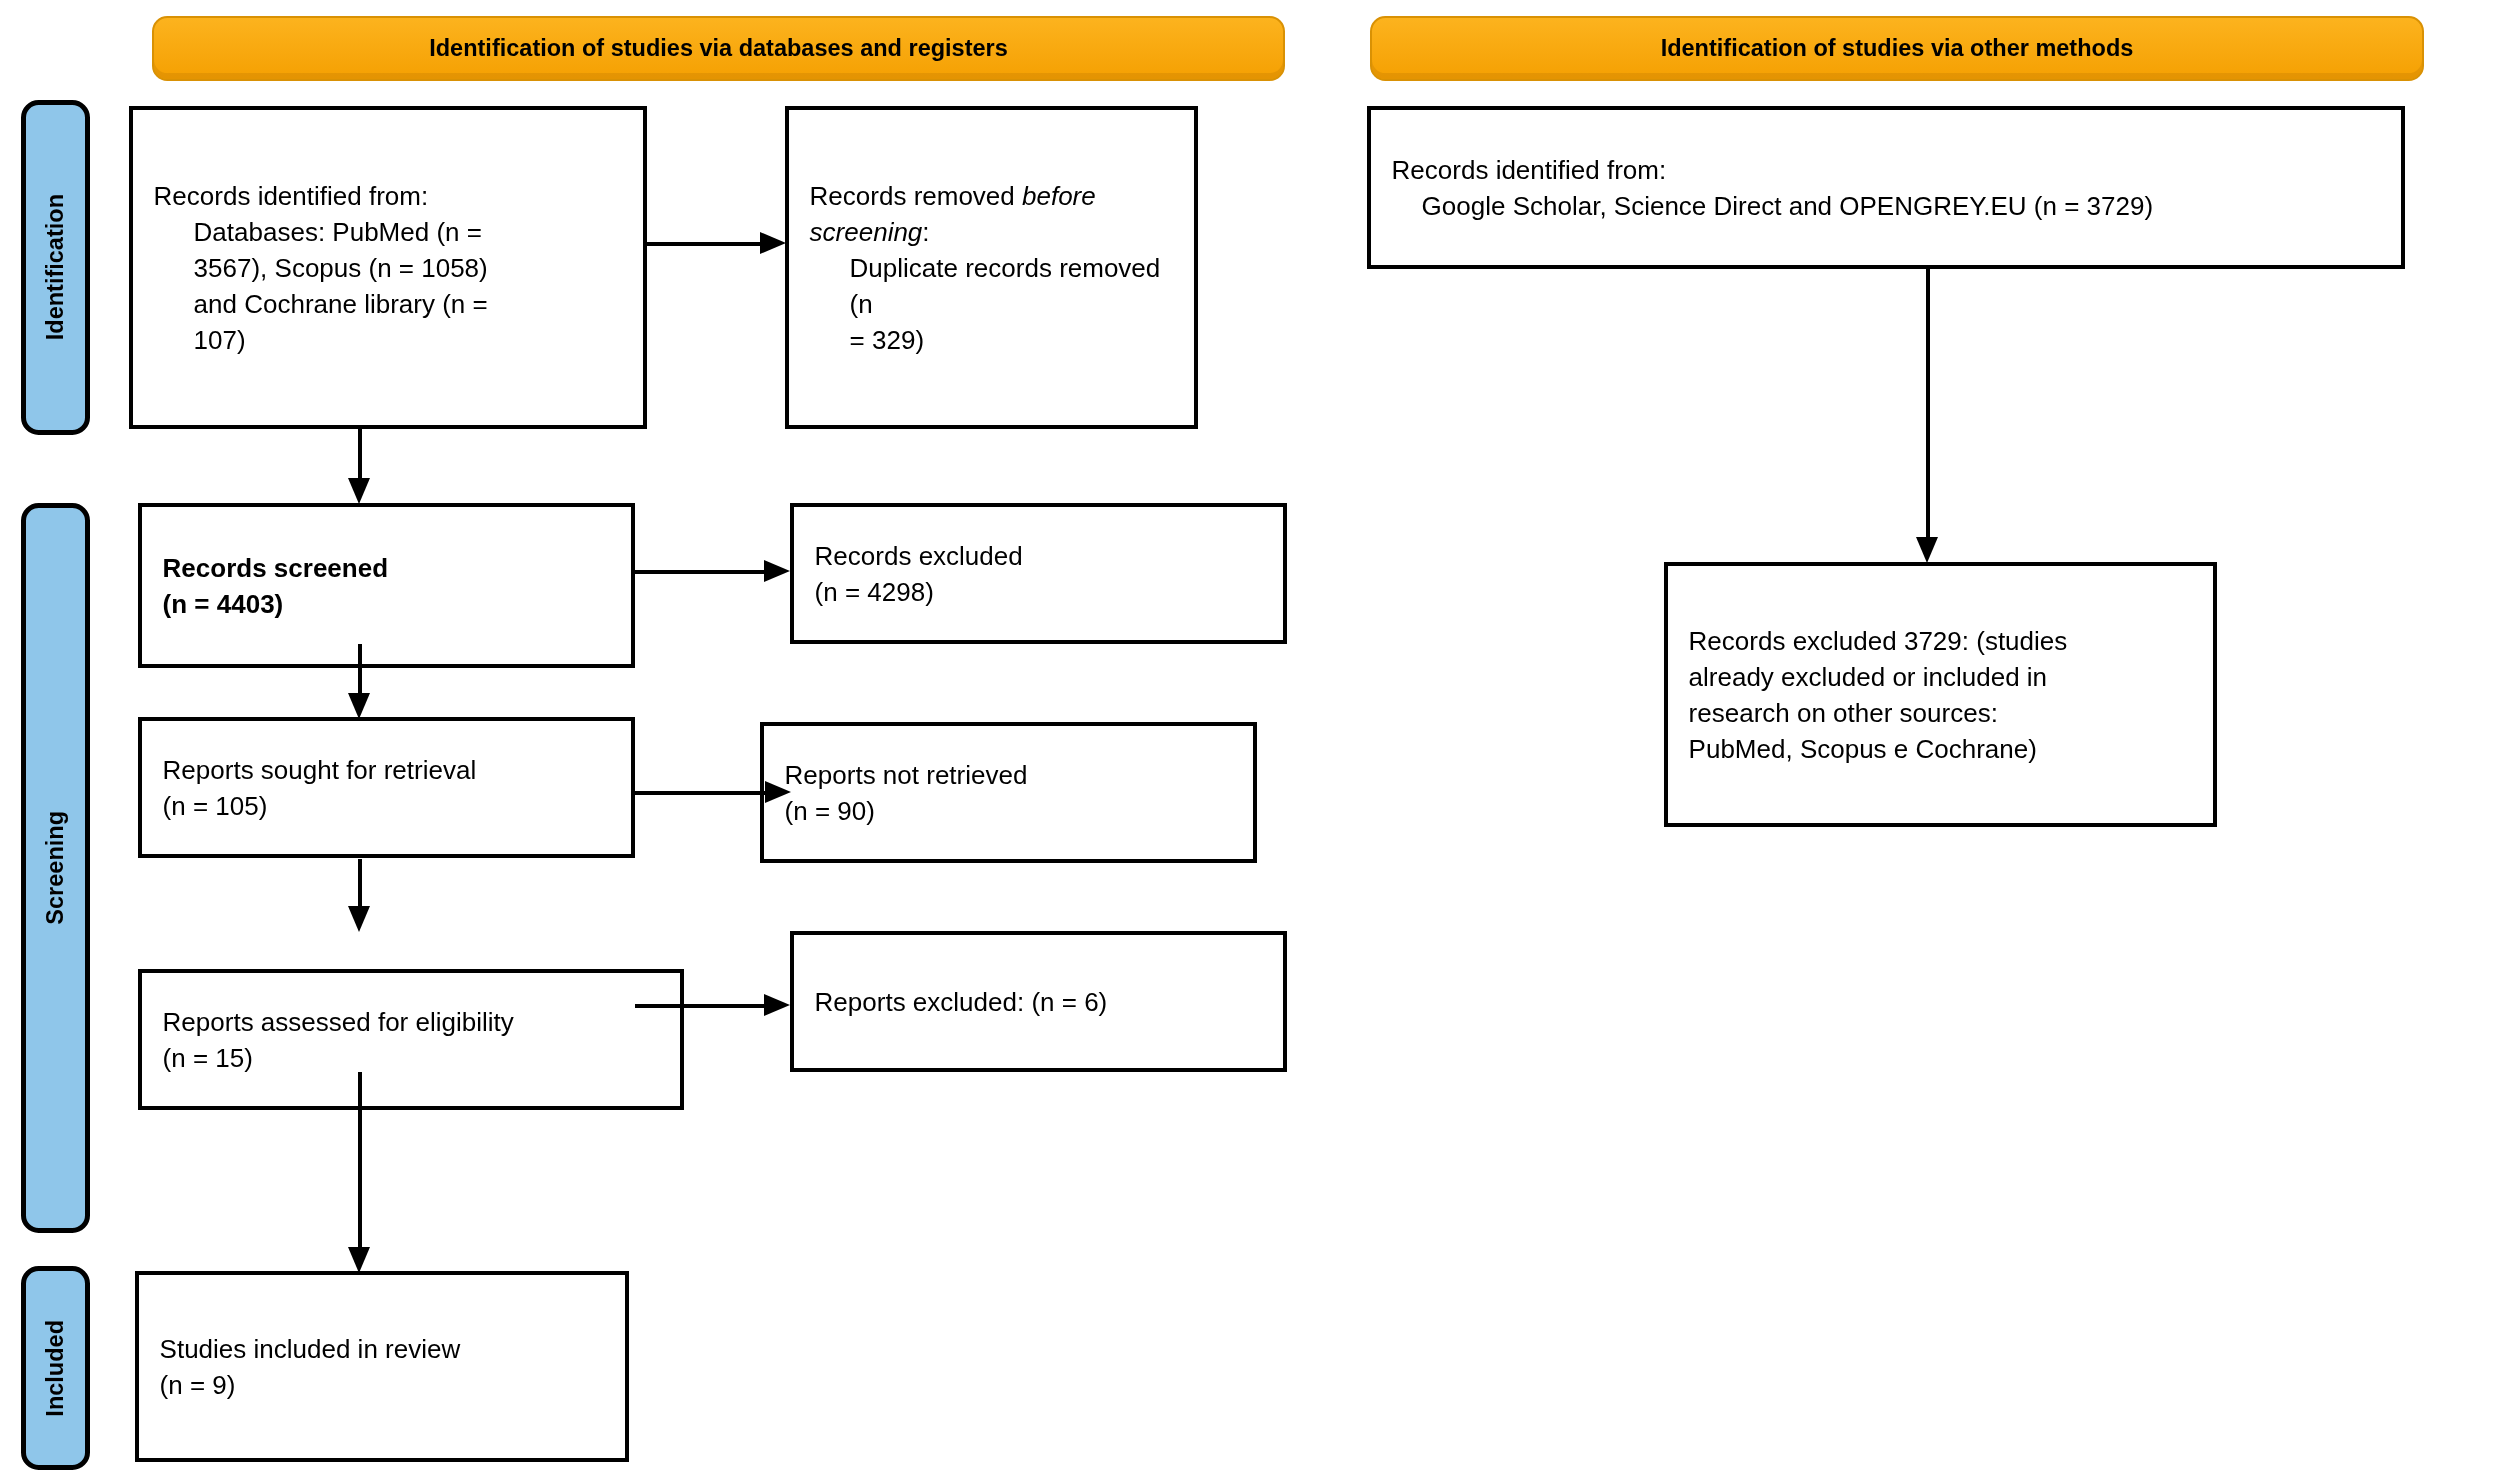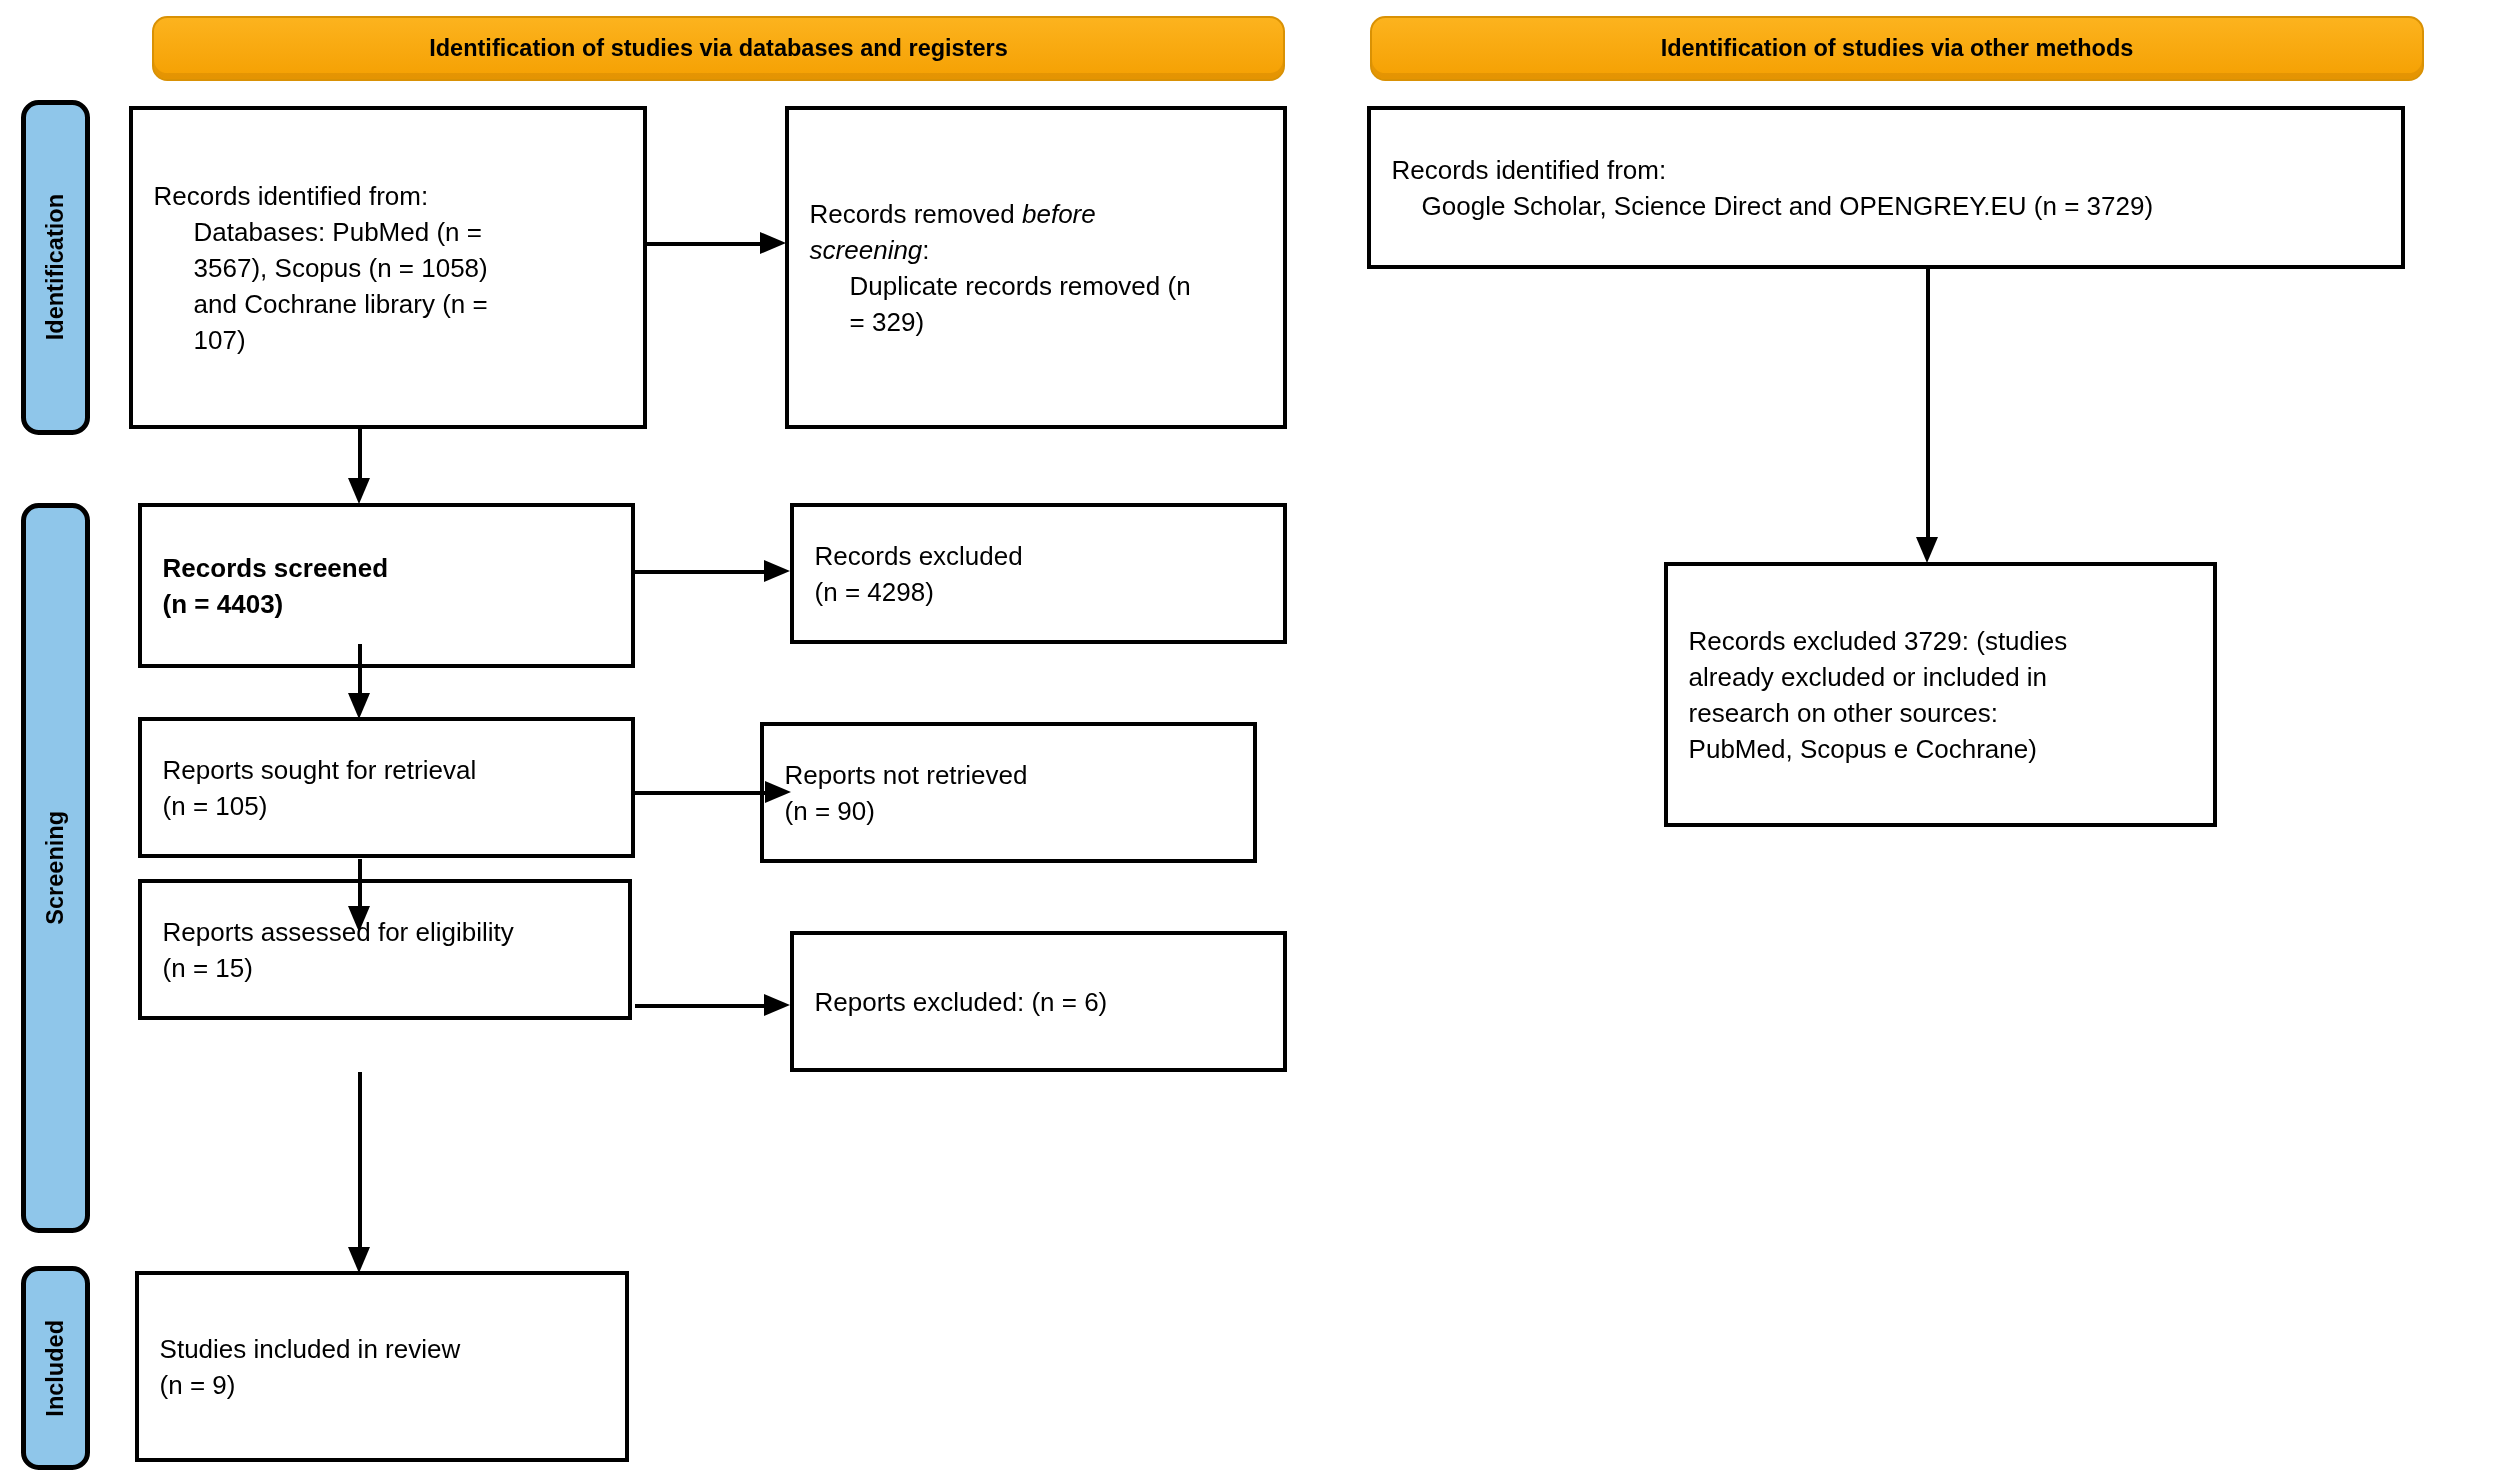--- a/index.html
+++ b/index.html
@@ -68,21 +68,21 @@
       <span data-bind="stages.included">Included</span>
     </div>
 
   <div class="box" style="left:129px;top:106px;width:518px;height:323px;">
       <div><span data-bind="boxes.db_identified.line1">Records identified from:</span><div class="indent" data-bind="boxes.db_identified.detail">Databases: PubMed (n =
 3567), Scopus (n = 1058)
 and Cochrane library (n =
 107)</div></div>
     </div>
 
-  <div class="box" style="left:785px;top:106px;width:502px;height:323px;">
+  <div class="box" style="left:785px;top:106px;width:413px;height:323px;">
       <div><span data-bind="boxes.removed_before.pre">Records removed </span><i data-bind="boxes.removed_before.italic">before
 screening</i><span data-bind="boxes.removed_before.post">:</span><div class="indent" data-bind="boxes.removed_before.detail">Duplicate records removed (n
 = 329)</div></div>
     </div>
 
   <div class="box" style="left:138px;top:503px;width:497px;height:165px;font-weight:bold;">
       <div data-bind="boxes.screened">Records screened
 (n = 4403)</div>
     </div>
 
@@ -94,21 +94,21 @@
   <div class="box" style="left:138px;top:717px;width:497px;height:141px;">
       <div data-bind="boxes.sought">Reports sought for retrieval
 (n = 105)</div>
     </div>
 
   <div class="box" style="left:760px;top:722px;width:497px;height:141px;">
       <div data-bind="boxes.not_retrieved">Reports not retrieved
 (n = 90)</div>
     </div>
 
-  <div class="box" style="left:138px;top:879px;width:494px;height:141px;">
+  <div class="box" style="left:138px;top:969px;width:546px;height:141px;">
       <div data-bind="boxes.assessed">Reports assessed for eligibility
 (n = 15)</div>
     </div>
 
   <div class="box" style="left:790px;top:931px;width:497px;height:141px;align-items:center;">
       <div data-bind="boxes.reports_excluded">Reports excluded: (n = 6)</div>
     </div>
 
   <div class="box" style="left:135px;top:1271px;width:494px;height:191px;">
       <div data-bind="boxes.included_review">Studies included in review

